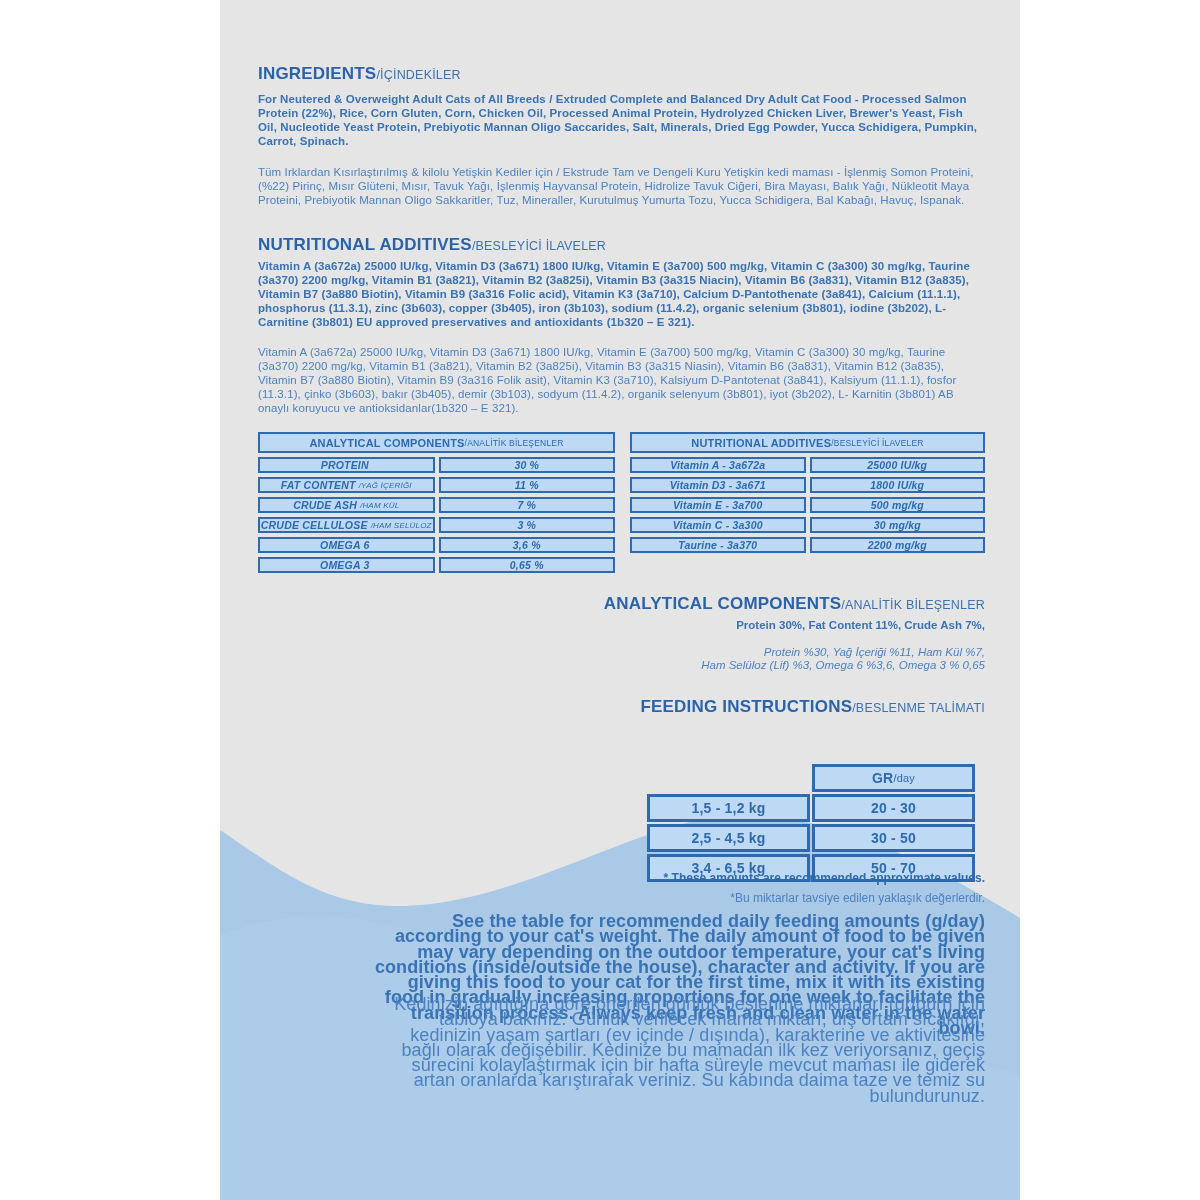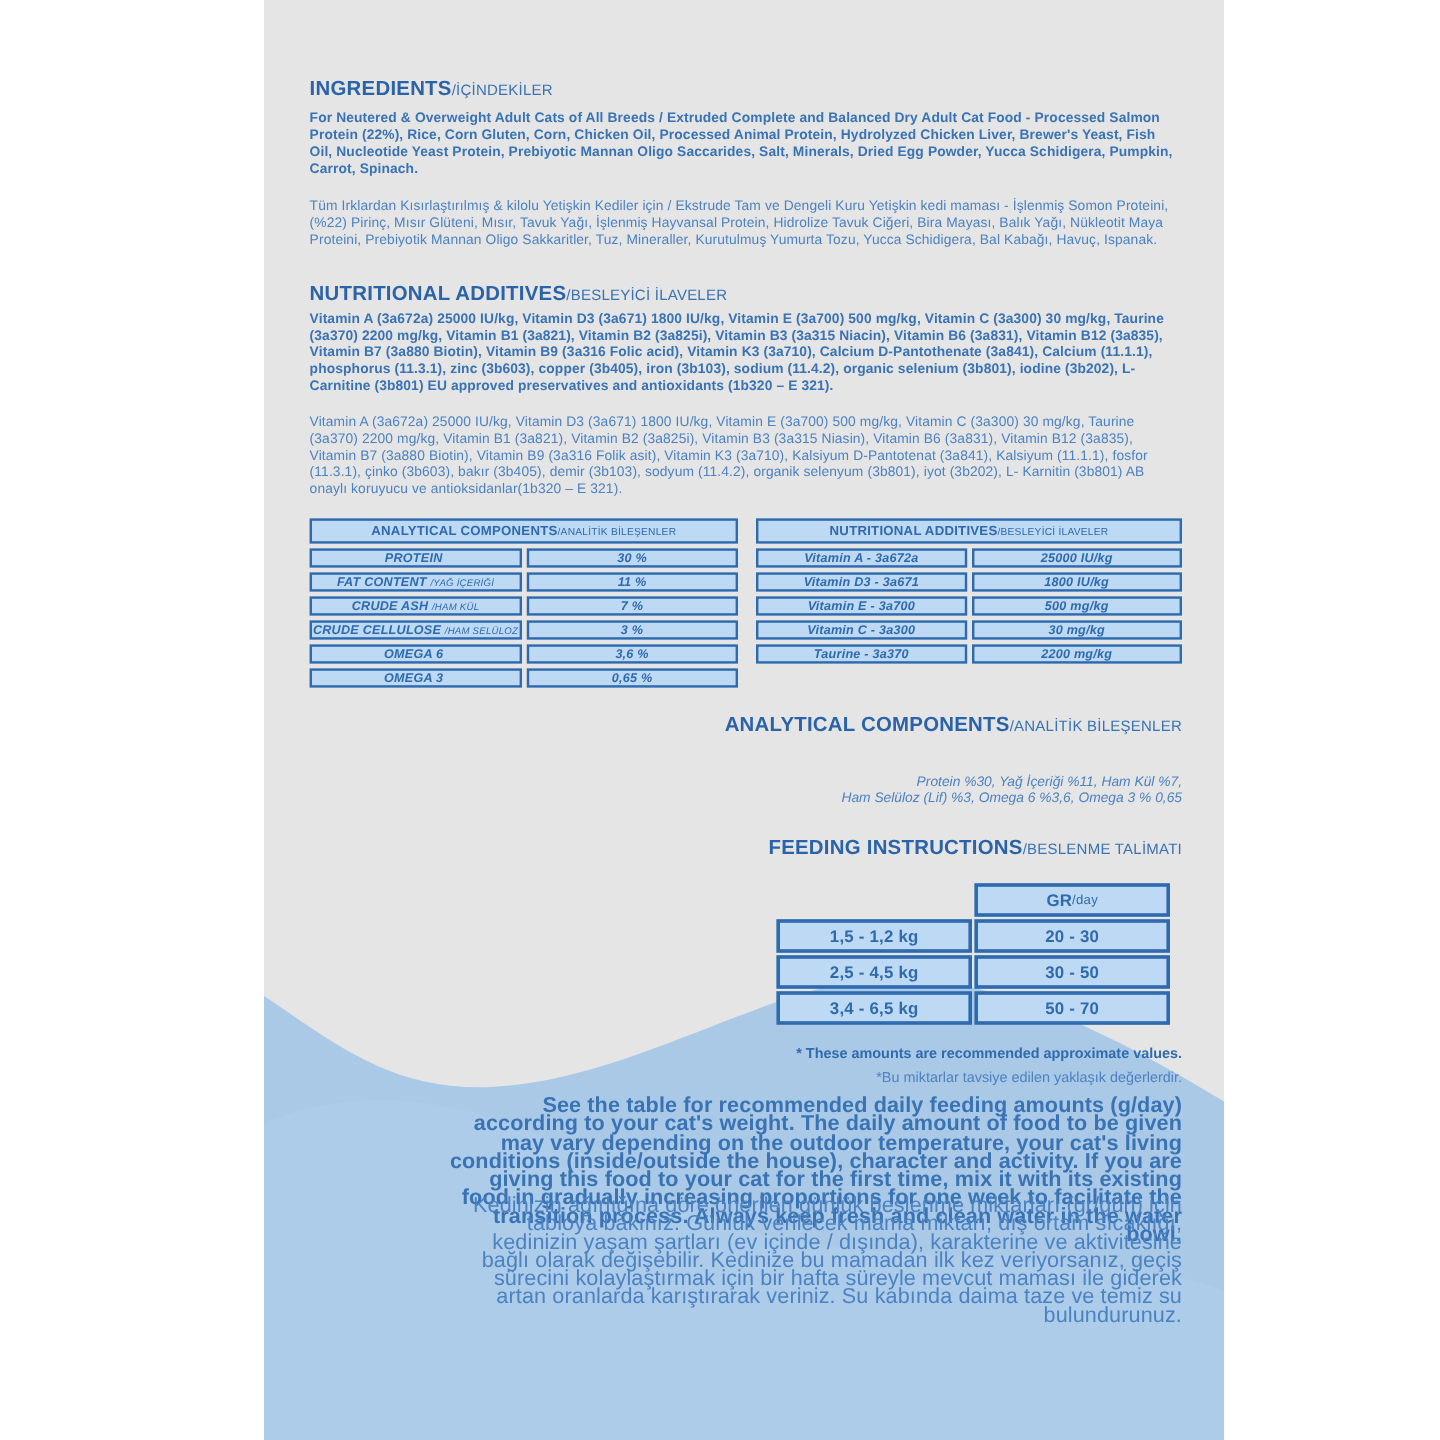--- a/index.html
+++ b/index.html
@@ -152,31 +152,32 @@
     <div class="trow">
       <div class="cell">Taurine - 3a370</div>
       <div class="cell">2200 mg/kg</div>
     </div>
   </div>
 
   <div class="abs sec-heading r" style="left:38px; top:594px; width:727px;">
     <span>ANALYTICAL COMPONENTS</span><span class="sub">/ANALİTİK BİLEŞENLER</span>
   </div>
   <div class="abs sum bold-txt r" style="left:38px; top:619px; width:727px;">
+    <div>Protein 30%, Fat Content 11%, Crude Ash 7%,</div>
   </div>
   <div class="abs sum reg-txt r" style="left:38px; top:646px; width:727px;font-style:italic;">
     <div>Protein %30, Yağ İçeriği %11, Ham Kül %7,</div>
     <div>Ham Selüloz (Lif) %3, Omega 6 %3,6, Omega 3 % 0,65</div>
   </div>
 
   <div class="abs sec-heading r" style="left:38px; top:697px; width:727px;">
     <span>FEEDING INSTRUCTIONS</span><span class="sub">/BESLENME TALİMATI</span>
   </div>
 
-  <div class="abs ftbl" style="left:427px; top:736px; width:328px;">
+  <div class="abs ftbl" style="left:427px; top:764px; width:328px;">
     <div class="frow">
       <div class="fspacer"></div>
       <div class="fcell">
         <span>GR</span>
           <span class="sub">/day</span>
       </div>
     </div>
     <div class="frow">
       <div class="fcell">1,5 - 1,2 kg</div>
       <div class="fcell">20 - 30</div>

